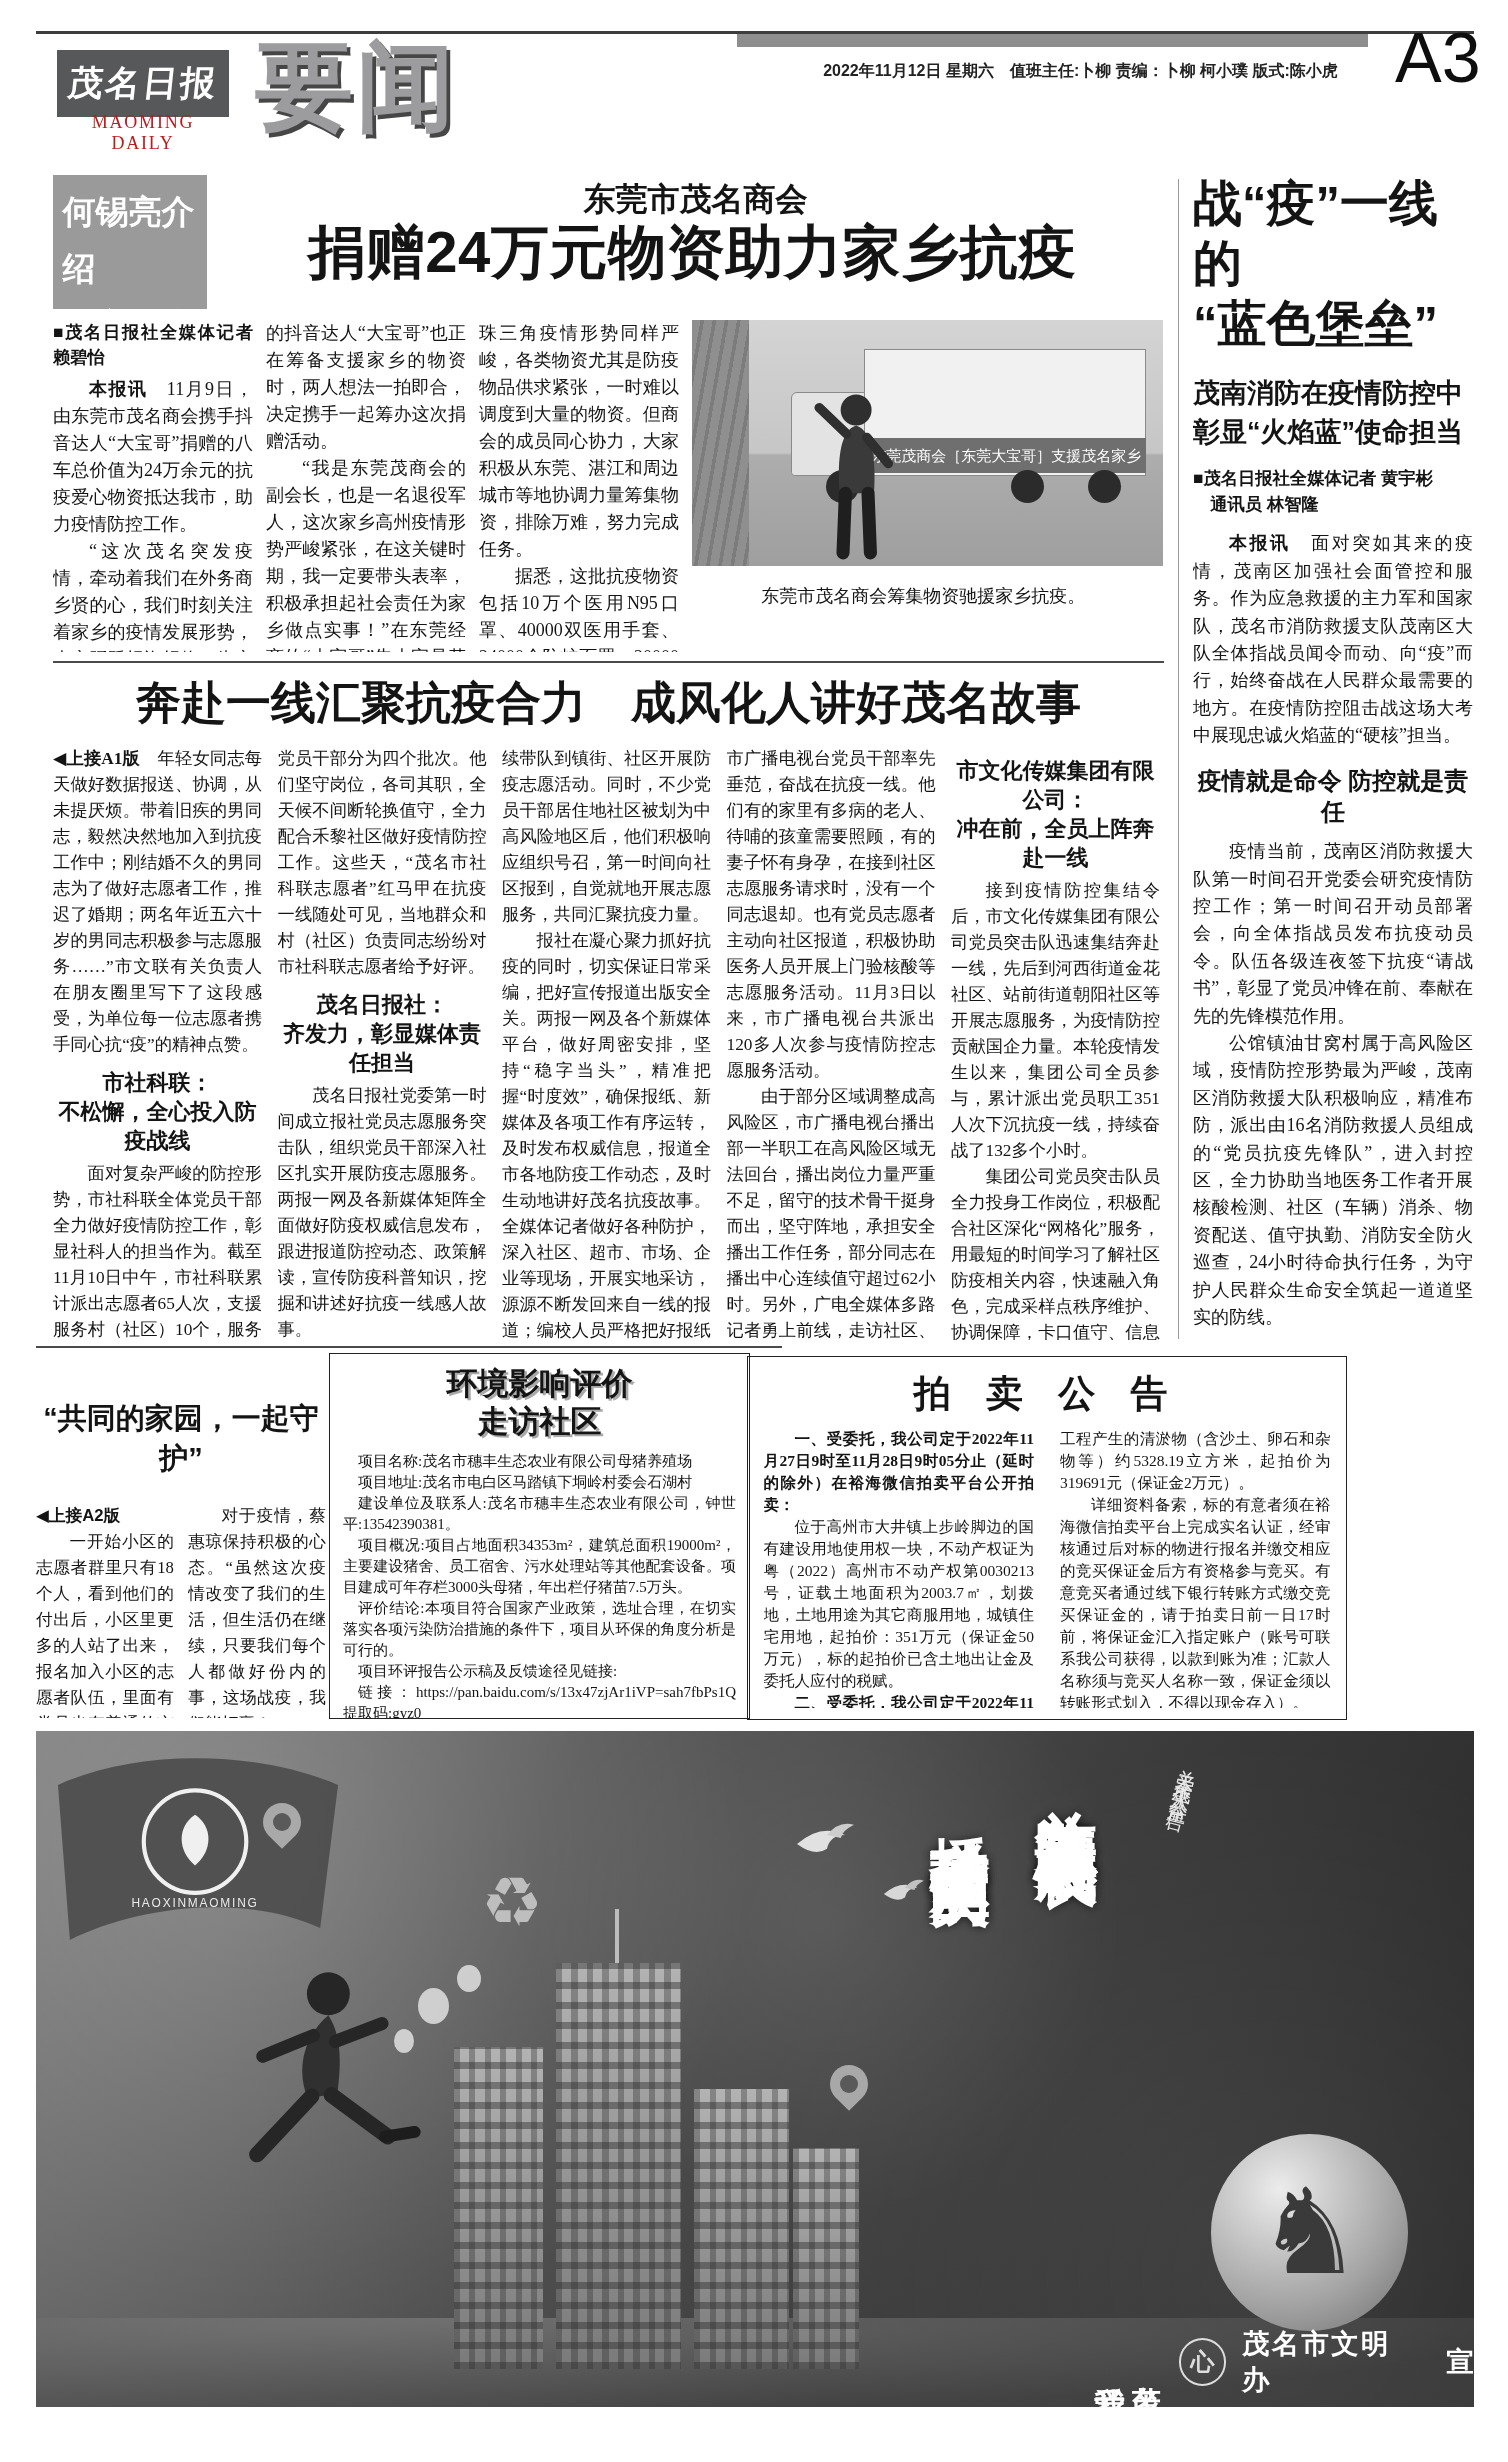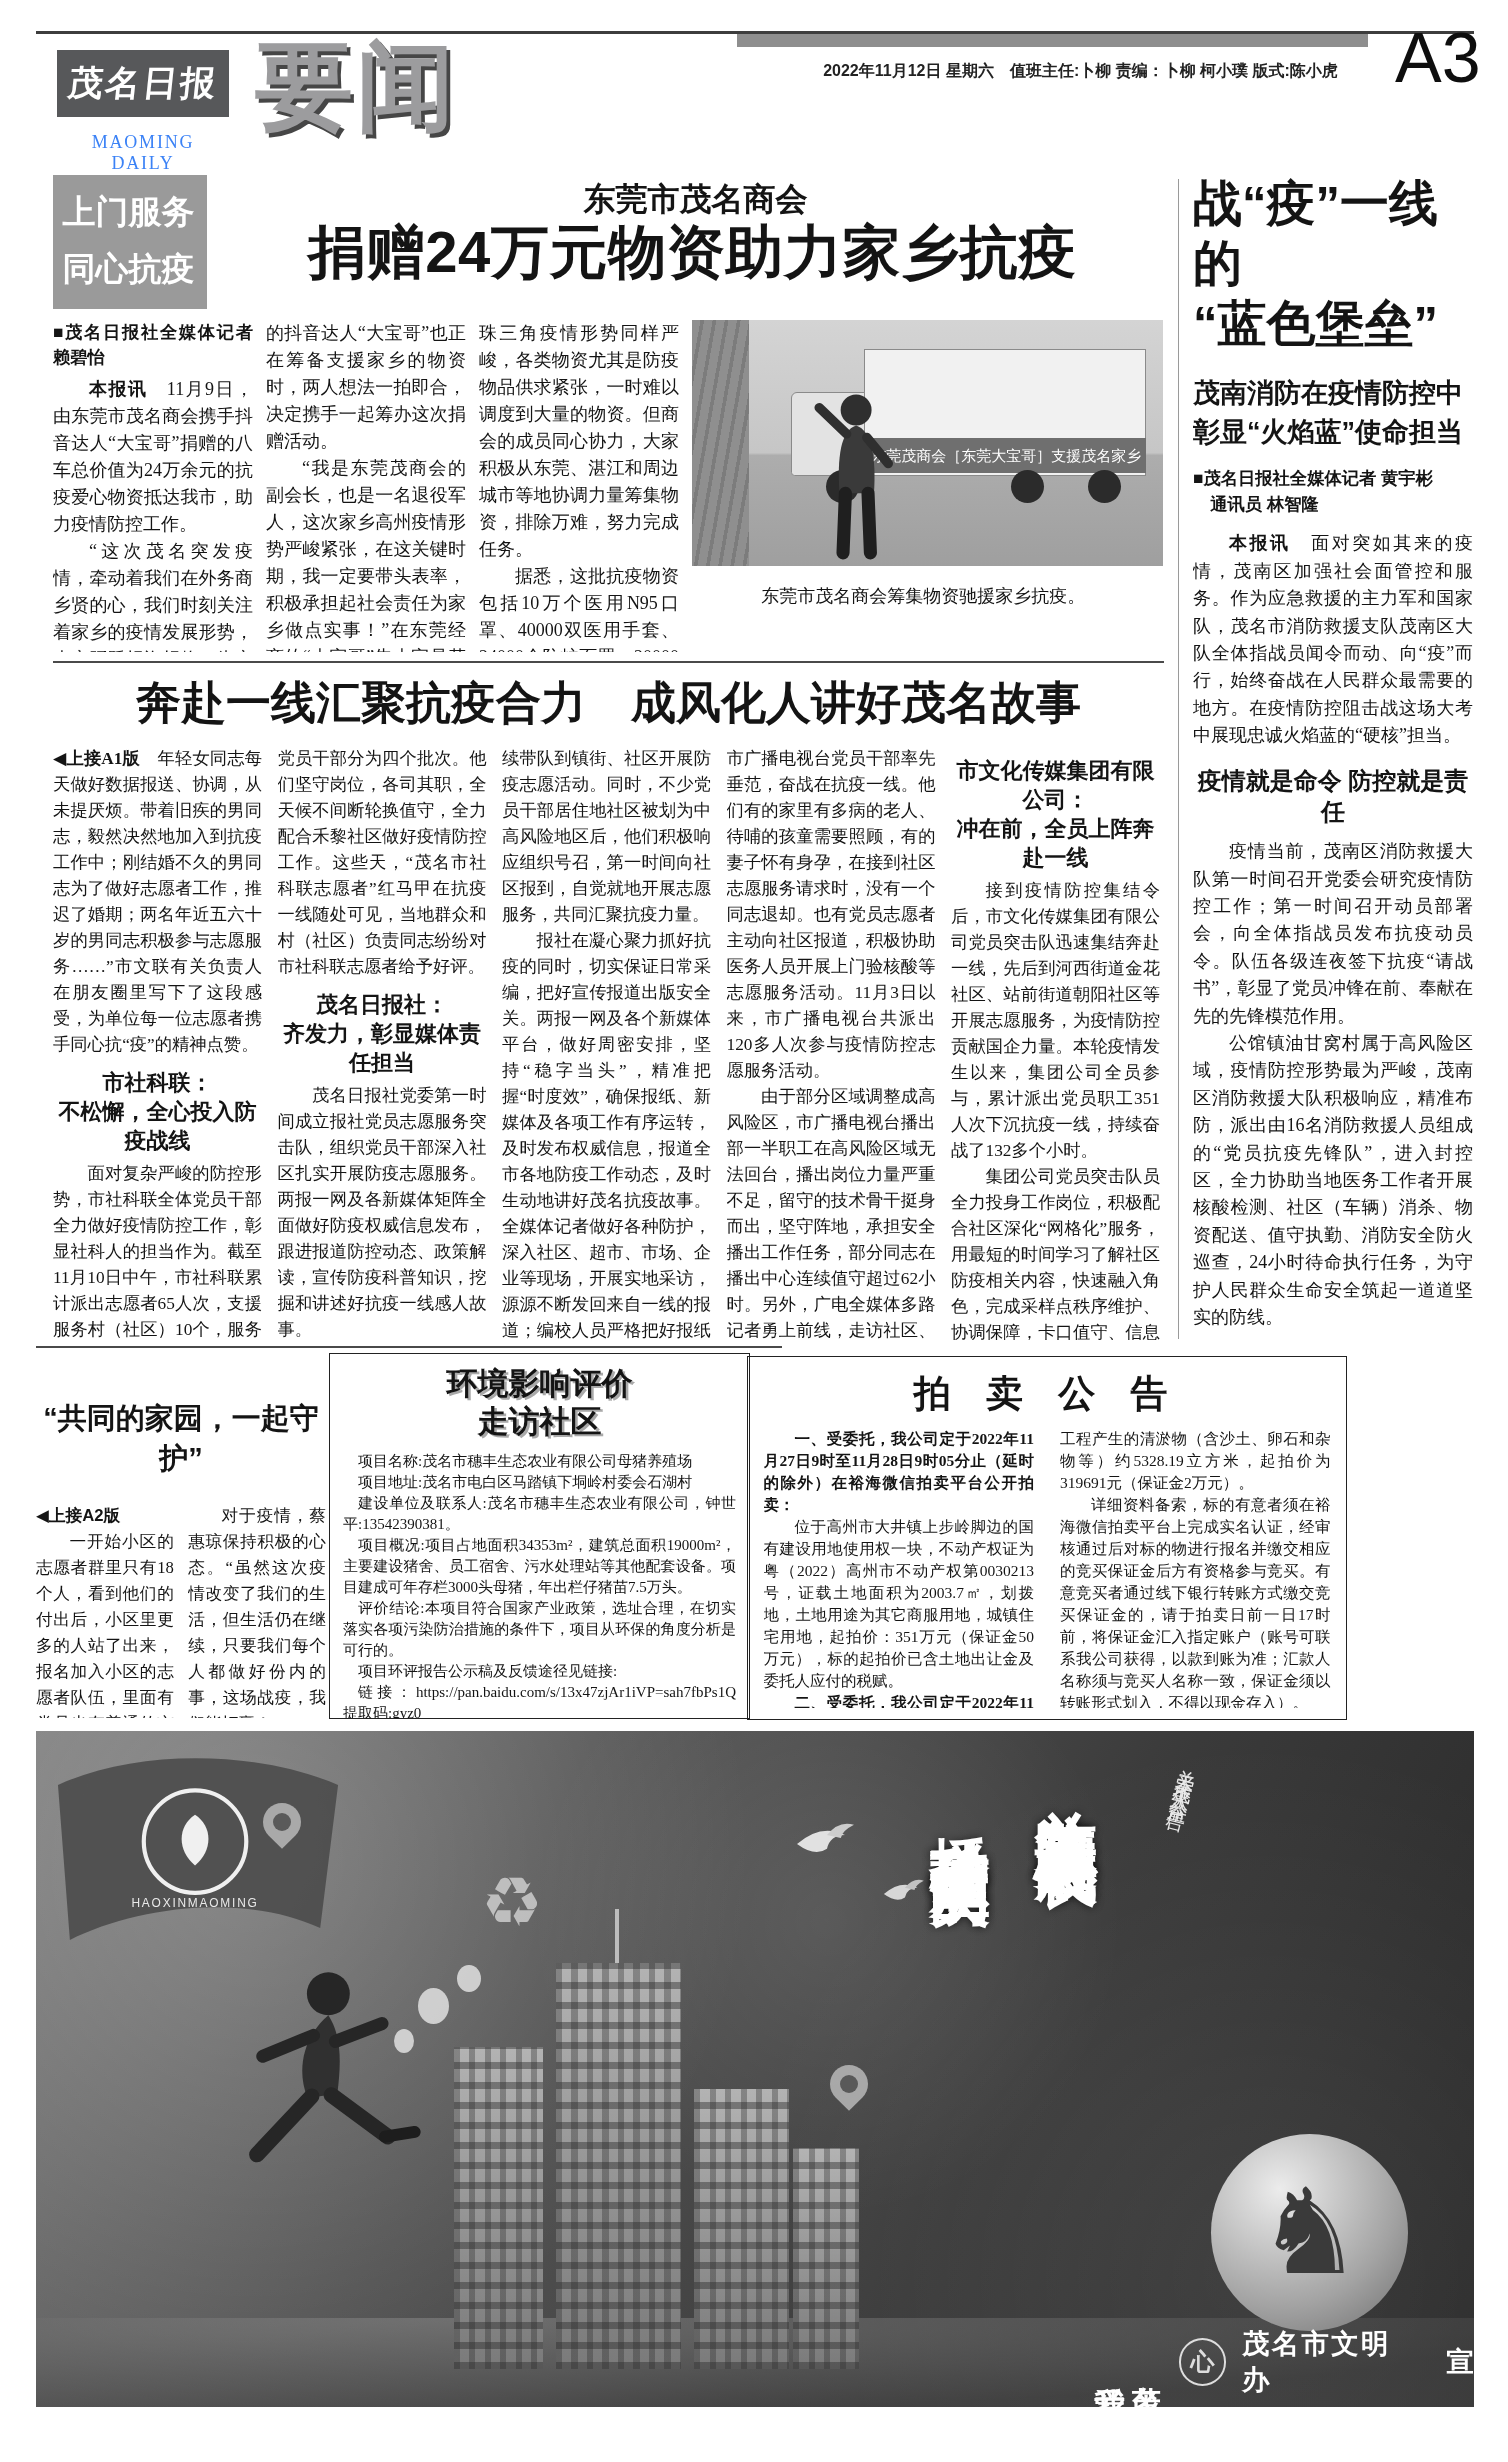--- a/index.html
+++ b/index.html
@@ -6,22 +6,22 @@
   .page{position:relative;width:1508px;height:2462px;background:#fff;overflow:hidden;
         font-family:"Liberation Serif","DejaVu Serif",serif;color:#141414;}
   .abs{position:absolute;}
 
   
   .rule-top{left:36px;top:31px;width:1438px;height:3px;background:#3d3d3d;}
   .gray-bar{left:737px;top:34px;width:631px;height:13px;background:#8e8e8e;}
   .brand-box{left:57px;top:50px;width:172px;height:67px;background:#57585a;color:#fff;
              display:flex;align-items:center;justify-content:center;}
   .brand-cn{font-size:35px;font-weight:bold;transform:skewX(-6deg);letter-spacing:2.4px;}
-  .brand-en{left:57px;top:132px;width:172px;text-align:center;font-size:18px;letter-spacing:1.8px;
-            color:#3b82f6;font-family:"Liberation Serif",serif;}
+  .brand-en{left:57px;top:112px;width:172px;text-align:center;font-size:18px;letter-spacing:1.8px;
+            color:#b91c1c;font-family:"Liberation Serif",serif;}
   .section-title{left:255px;top:33px;font-size:98px;line-height:1.1;font-weight:900;color:#9c9c9e;
                  font-family:"Liberation Sans","DejaVu Sans",sans-serif;text-shadow:3.6px 4.2px 0 #464646;letter-spacing:3.6px;}
   .dateline{left:776px;top:61px;width:609px;text-align:center;font-size:16px;font-weight:bold;
             font-family:"Liberation Sans","DejaVu Sans",sans-serif;color:#222;}
   .pageno{left:1395px;top:18px;font-size:70px;font-weight:500;color:#0e0e0e;
           font-family:"Liberation Sans","DejaVu Sans",sans-serif;}
 
   
   .badge{left:53px;top:175px;width:154px;height:134px;background:#9a9a9a;color:#fff;
          font-family:"Liberation Sans","DejaVu Sans",sans-serif;font-weight:800;font-size:33px;
@@ -167,21 +167,21 @@
   <div class="abs gray-bar"></div>
   <div class="abs brand-box">
     <span class="brand-cn">茂名日报</span>
   </div>
   <div class="abs brand-en">MAOMING DAILY</div>
   <div class="abs section-title">要闻</div>
   <div class="abs dateline">2022年11月12日 星期六　值班主任:卜柳 责编：卜柳 柯小璞 版式:陈小虎</div>
   <div class="abs pageno">A3</div>
 
   <div class="abs badge">
-    <div>上门服务</div>
+    <div>何锡亮介绍</div>
     <div>同心抗疫</div>
   </div>
 
   <div class="abs lead-kicker">东莞市茂名商会</div>
   <div class="abs lead-headline">捐赠24万元物资助力家乡抗疫</div>
   <div class="abs lead-body">
     <div class="lcol">
       <p class="byline">■茂名日报社全媒体记者 赖碧怡</p>
       <div>
 

